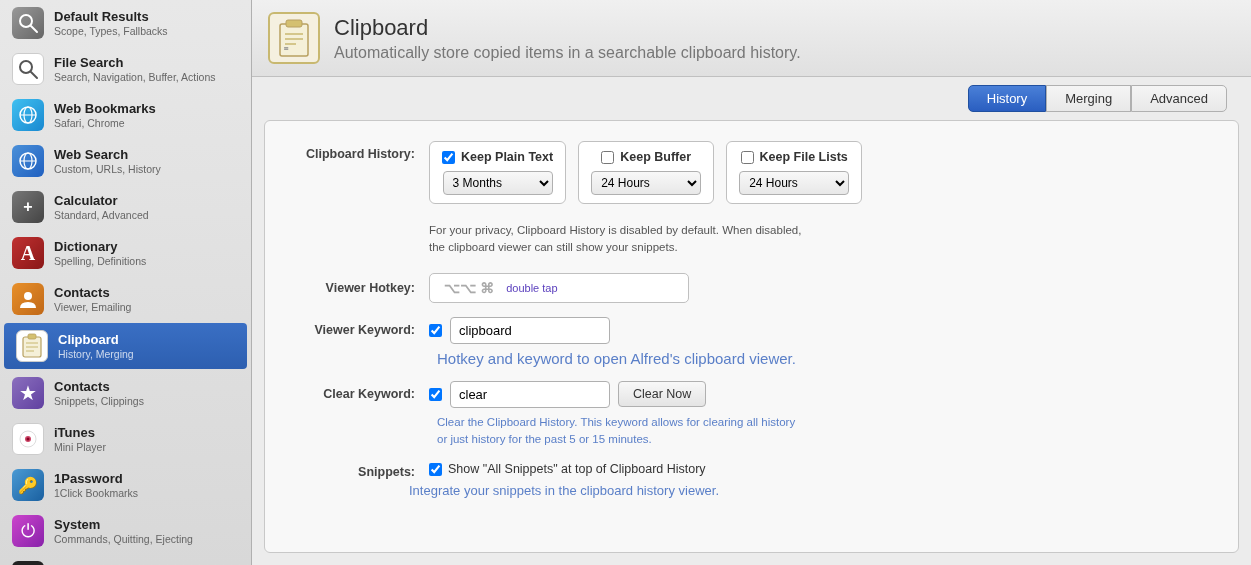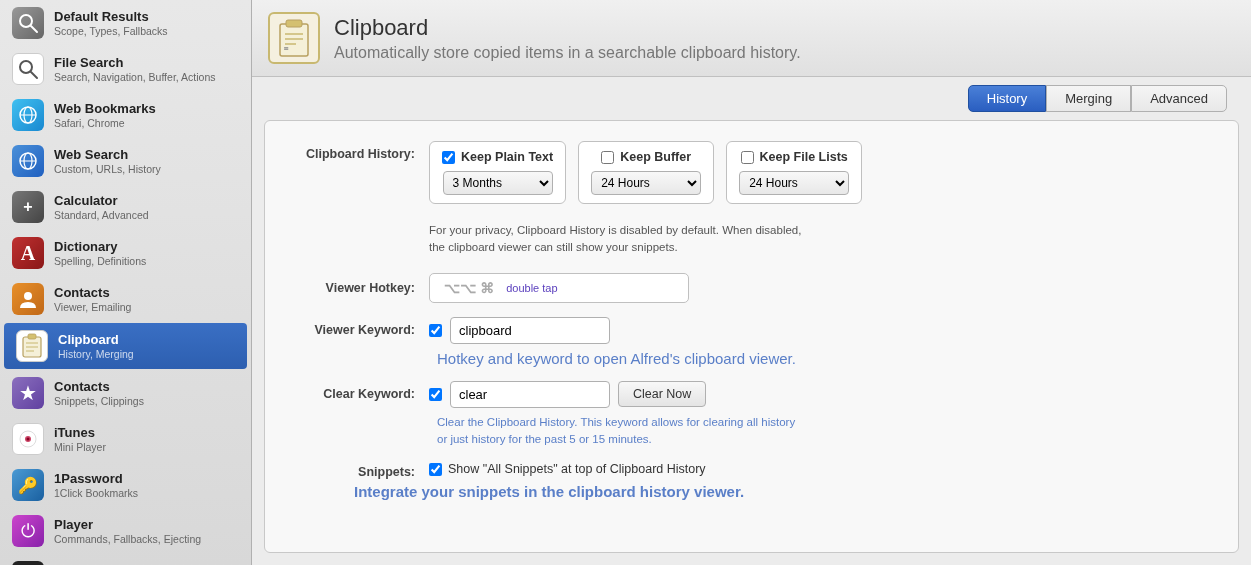--- a/index.html
+++ b/index.html
@@ -247,25 +247,24 @@
       color: #333;
     }
     .snippet-check-row {
       display: flex;
       align-items: center;
       gap: 6px;
     }
     .snippet-check-row input[type=checkbox] { margin: 0; }
     .snippet-check-row label { font-size: 12.5px; color: #333; }
     .snippets-note {
-      font-size: 15px;
+      font-size: 13px;
       color: #5a7fc8;
-      margin-left: 65px;
+      margin-left: 120px;
       margin-top: 2px;
-      font-weight: bold;
     }
 
     
     ::-webkit-scrollbar { width: 8px; }
     ::-webkit-scrollbar-thumb { background: #bbb; border-radius: 4px; }
 
     
     .clipboard-svg-header {
       width: 52px;
       height: 52px;
@@ -408,22 +407,22 @@
       <div class="item-text">
         <span class="item-name">1Password</span>
         <span class="item-sub">1Click Bookmarks</span>
       </div>
     </div>
     <div class="sidebar-item">
       <div class="icon-wrap icon-system" style="background: linear-gradient(135deg, rgb(204, 68, 204), rgb(136, 34, 170));">
         <span style="color:white;font-size:18px;">⏻</span>
       </div>
       <div class="item-text">
-        <span class="item-name">Player</span>
-        <span class="item-sub">Commands, Fallbacks, Ejecting</span>
+        <span class="item-name">System</span>
+        <span class="item-sub">Commands, Quitting, Ejecting</span>
       </div>
     </div>
     <div class="sidebar-item">
       <div class="icon-wrap icon-largetype" style="background: rgb(34, 34, 34);"></div>
       <div class="item-text">
         <span class="item-name">Large Type</span>
       </div>
     </div>
   </div>
 

